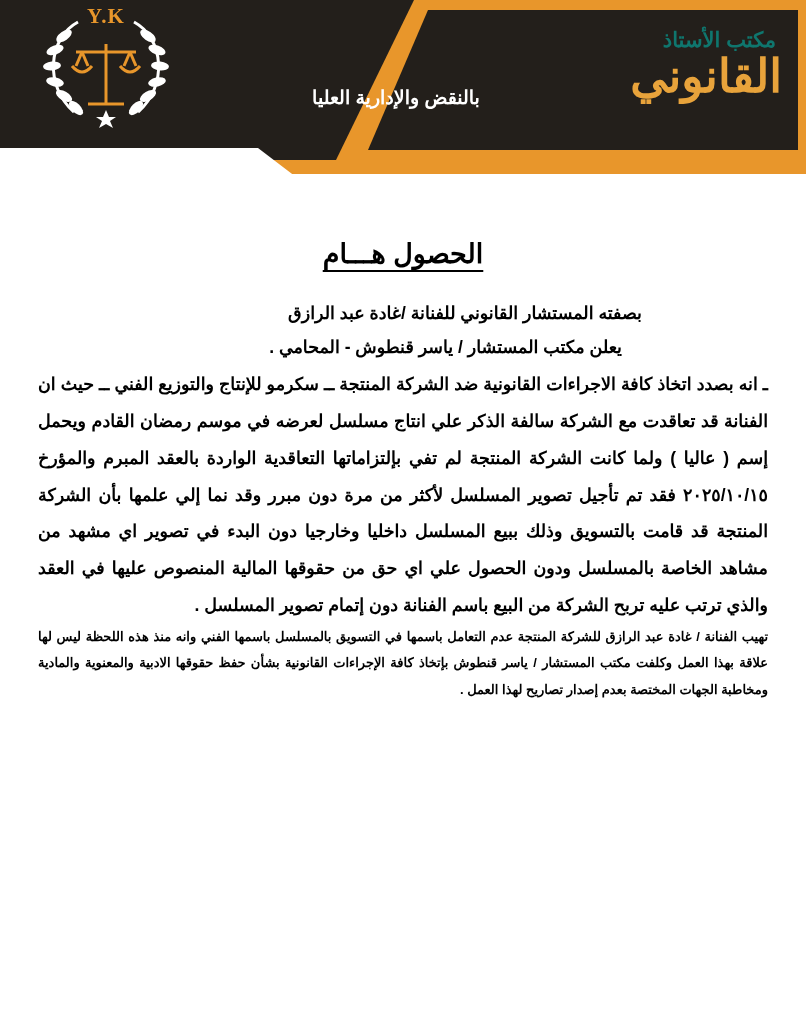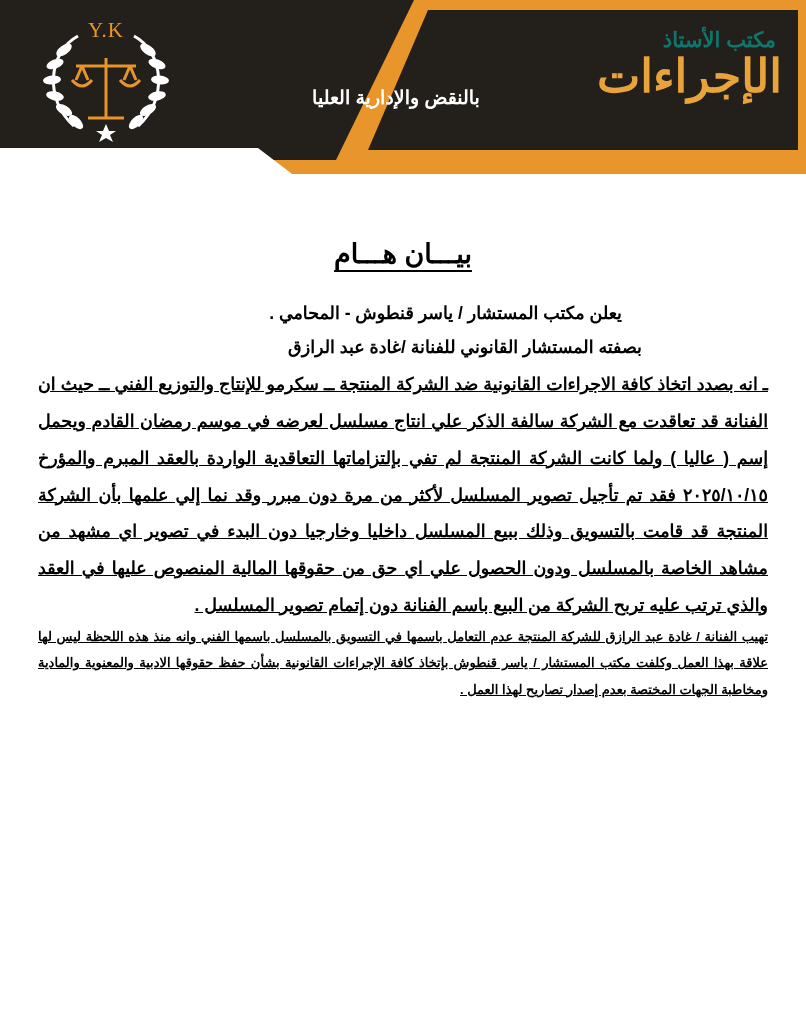--- a/index.html
+++ b/index.html
@@ -68,24 +68,25 @@
     left: 0;
     width: 300px;
     height: 32px;
     background: #ffffff;
     clip-path: polygon(0 0, 258px 0, 300px 32px, 0 32px);
   }
 
   
   .logo-wrap {
     position: absolute;
-    top: 14px;
+    top: 0;
     left: 26px;
     width: 160px;
     height: 132px;
+    font-weight: bold;
   }
   .logo-initials {
     position: absolute;
     top: 4px;
     left: 0;
     width: 160px;
     text-align: center;
     color: #e8962b;
     font-family: "Liberation Serif", serif;
     font-size: 21px;
@@ -187,21 +188,20 @@
     margin: 26px 0 20px 0;
   }
   .para-closing {
     text-align: justify;
     text-align-last: right;
     font-size: 13px;
     line-height: 2.05;
   }
   .para-closing, .para-main {
     padding: 0 4px;
-    text-decoration: underline;
   }
 </style>
 </head>
 <body>
 
 <header class="letterhead">
   <div class="lh-black"></div>
   <div class="lh-orange-right"></div>
   <div class="lh-black-panel"></div>
   <div class="lh-orange-bottom"></div>
@@ -239,27 +239,27 @@
         <path d="M46 66 q10 12, 20 0" fill="none"></path>
         <path d="M94 66 q10 12, 20 0" fill="none"></path>
         <line x1="62" y1="104" x2="98" y2="104"></line>
       </g>
       <polygon points="80,110 83,117 90,117 84,121 87,128 80,124 73,128 76,121 70,117 77,117" fill="#ffffff"></polygon>
     </svg>
     <div class="logo-initials">Y.K</div>
   </div>
 
   <div class="lh-title">مكتب الأستاذ</div>
-  <div class="lh-name">الإجراءات</div>
+  <div class="lh-name">القانوني</div>
   <div class="lh-sub2">بالنقض والإدارية العليا</div>
 </header>
 
 <main class="doc-body">
-  <h1 class="headline">بيـــان هـــام</h1>
-
+  <h1 class="headline">الحصول هـــام</h1>
+
+  <p class="p-line intro-2">بصفته المستشار القانوني للفنانة /غادة عبد الرازق</p>
   <p class="p-line intro-1">يعلن مكتب المستشار / ياسر قنطوش - المحامي .</p>
-  <p class="p-line intro-2">بصفته المستشار القانوني للفنانة /غادة عبد الرازق</p>
 
   <p class="p-line para-main">ـ انه بصدد اتخاذ كافة الاجراءات القانونية ضد  الشركة المنتجة ــ سكرمو للإنتاج والتوزيع الفني ــ  حيث ان الفنانة قد تعاقدت مع الشركة سالفة الذكر علي انتاج مسلسل لعرضه في موسم رمضان القادم ويحمل إسم ( عاليا ) ولما كانت الشركة المنتجة لم تفي بإلتزاماتها التعاقدية الواردة بالعقد المبرم والمؤرخ ٢٠٢٥/١٠/١٥ فقد تم تأجيل تصوير المسلسل لأكثر من مرة دون مبرر وقد نما إلي علمها بأن الشركة المنتجة قد قامت بالتسويق وذلك ببيع المسلسل داخليا وخارجيا دون البدء في تصوير اي مشهد من مشاهد الخاصة بالمسلسل ودون الحصول علي اي حق من حقوقها المالية المنصوص عليها في العقد والذي ترتب عليه تربح الشركة من البيع باسم الفنانة دون إتمام تصوير المسلسل .</p>
 
 
   <p class="p-line para-closing">تهيب الفنانة / غادة عبد الرازق للشركة المنتجة عدم التعامل باسمها في التسويق بالمسلسل باسمها الفني وانه منذ هذه اللحظة ليس لها علاقة بهذا العمل وكلفت مكتب المستشار / ياسر قنطوش بإتخاذ كافة الإجراءات القانونية بشأن حفظ حقوقها الادبية والمعنوية والمادية ومخاطبة الجهات المختصة بعدم إصدار تصاريح لهذا العمل .</p>
 </main>
 
 </body></html>

